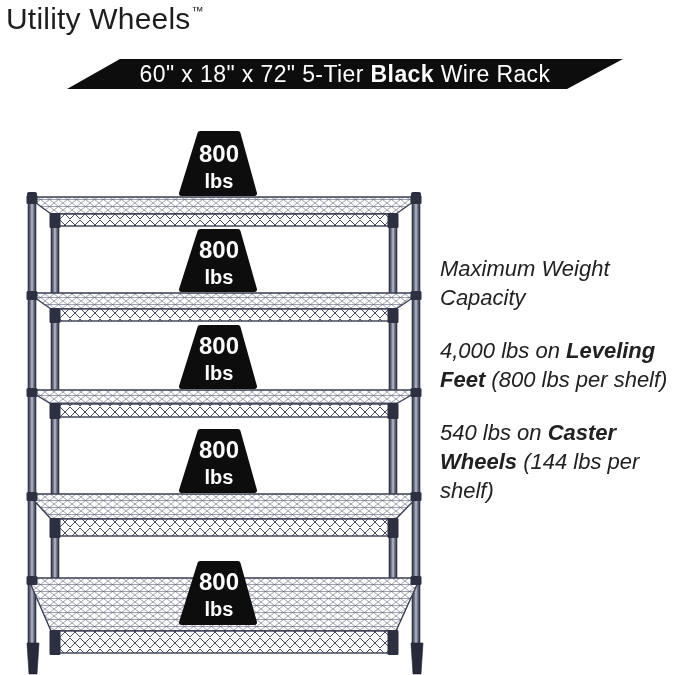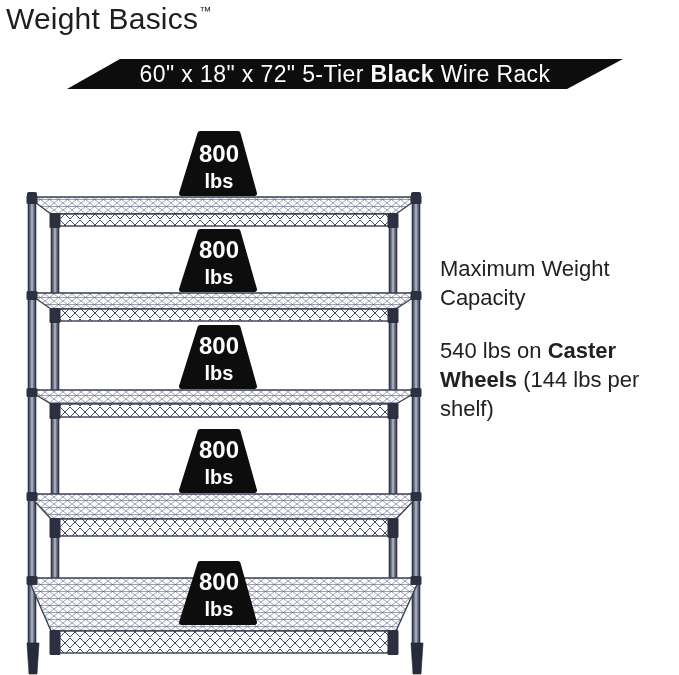--- a/index.html
+++ b/index.html
@@ -20,28 +20,28 @@
     clip-path:polygon(53px 0, 556px 0, 500px 30px, 0 30px);
     color:#ffffff;font-size:23px;line-height:30px;text-align:center;
     letter-spacing:0.4px;white-space:nowrap;
   }
   .banner b{font-weight:700;}
   .rack-svg{position:absolute;left:0;top:0;}
   .details{
     position:absolute;left:440px;top:254px;width:239px;
     font-size:22px;line-height:29px;color:#212121;
   }
-  .details p{margin:0 0 24px 0;}
+  .details p{margin:0 0 24px 0;font-style:italic;}
   .details b{font-weight:700;}
   .badge-text{font-family:"Liberation Sans", sans-serif;font-weight:700;fill:#ffffff;}
 </style>
 </head>
 <body>
 
-<div class="brand"><span>Weight Basics</span><sup>™</sup></div>
+<div class="brand"><span>Utility Wheels</span><sup>™</sup></div>
 
 <div class="banner"><span>60" x 18" x 72" 5-Tier </span><b>Black</b><span> Wire Rack</span></div>
 
 <svg class="rack-svg" width="679" height="675" viewBox="0 0 679 675" xmlns="http://www.w3.org/2000/svg">
   <defs>
     <linearGradient id="postGrad" x1="0" y1="0" x2="1" y2="0">
       <stop offset="0" stop-color="#2a2e3e"></stop>
       <stop offset="0.35" stop-color="#7b8196"></stop>
       <stop offset="0.5" stop-color="#c0c5d2"></stop>
       <stop offset="0.65" stop-color="#7b8196"></stop>
@@ -142,14 +142,15 @@
   </g>
 
   <g fill="#262a3a" stroke="#1d2030" stroke-width="0.6">
     <polygon points="27,643 39,643 37,674 29,674"></polygon>
     <polygon points="411,643 423,643 421,674 413,674"></polygon>
   </g>
 </svg>
 
 <aside class="details">
   <p>Maximum Weight Capacity</p>
+  <p><span>4,000 lbs on </span><b>Leveling Feet</b><span> (800 lbs per shelf)</span></p>
   <p><span>540 lbs on </span><b>Caster Wheels</b><span> (144 lbs per shelf)</span></p>
 </aside>
 
 </body></html>

